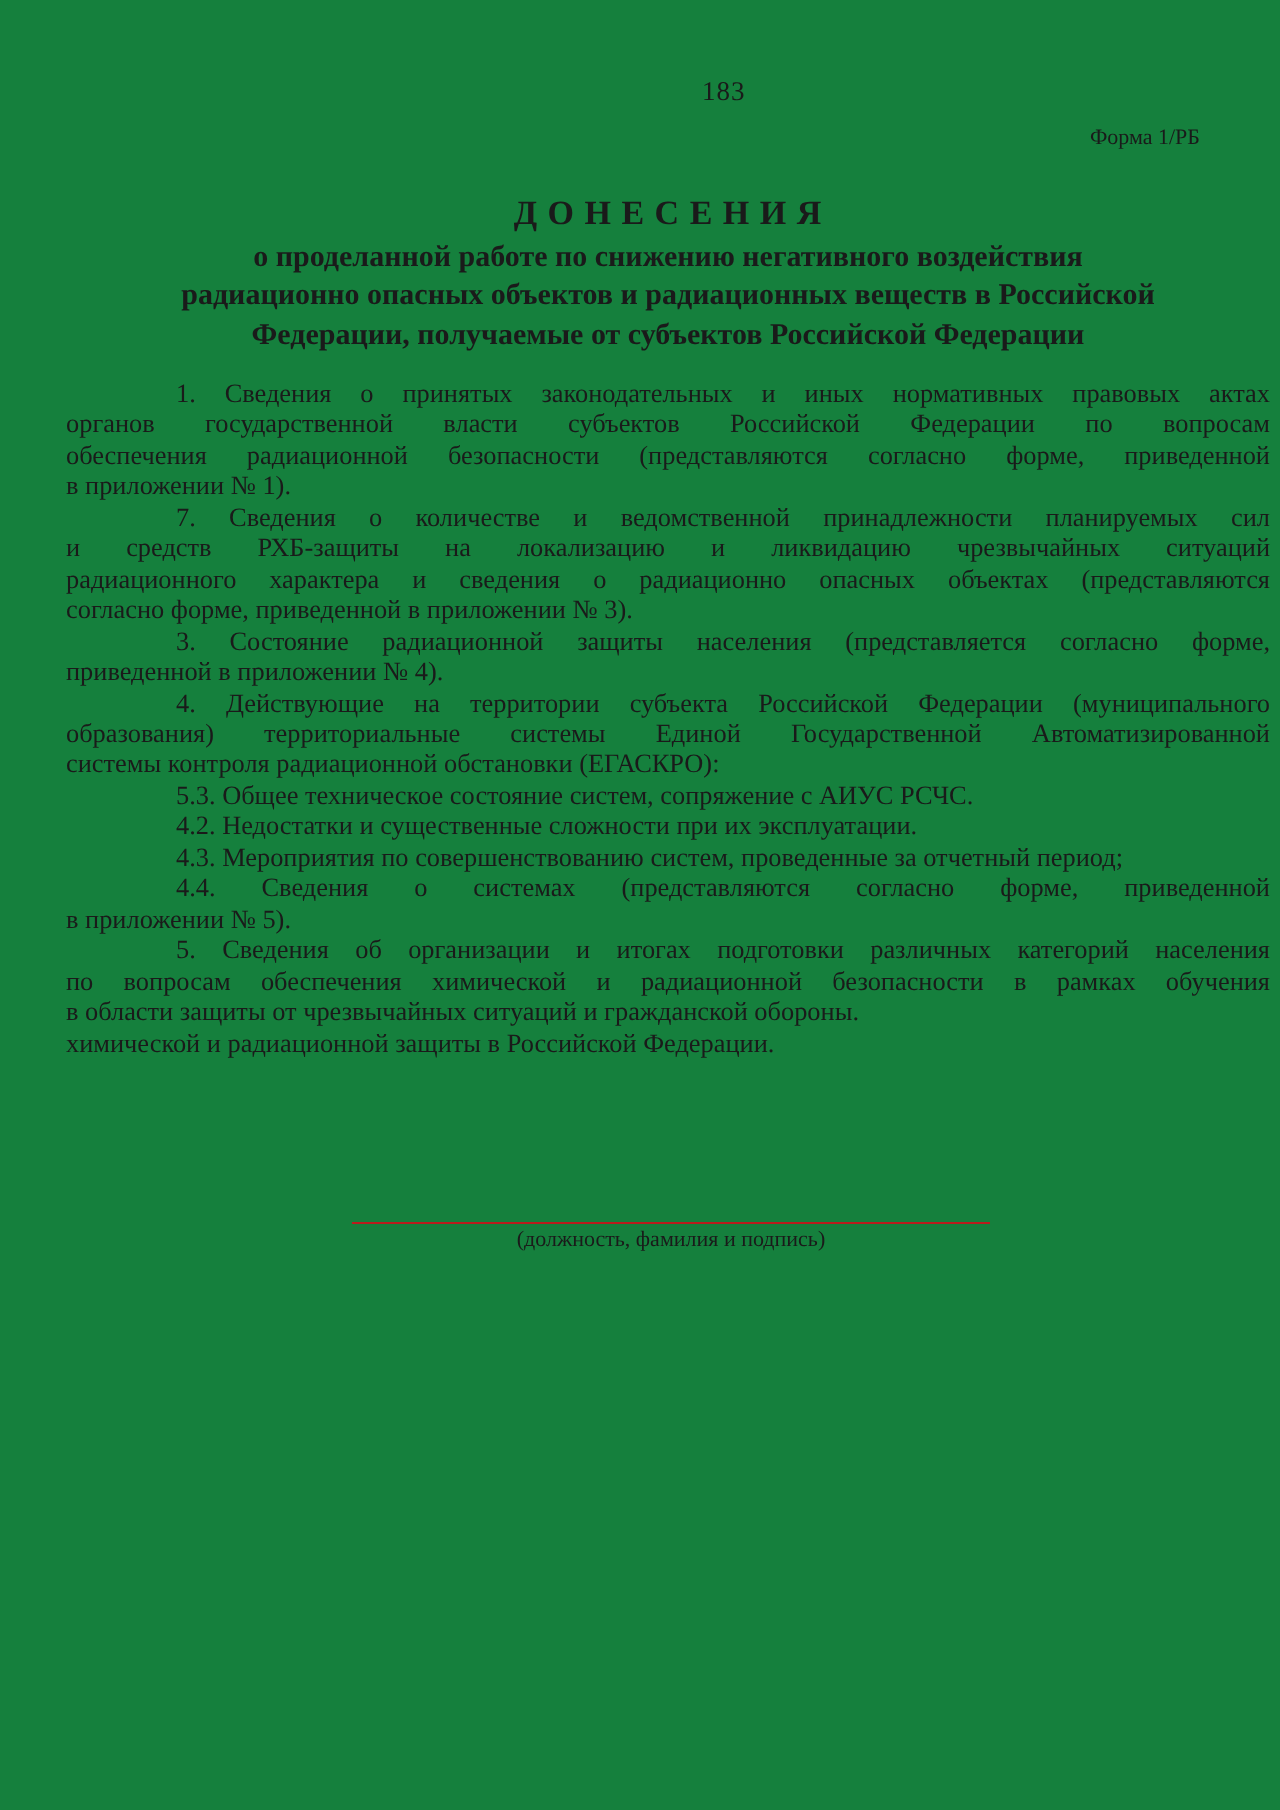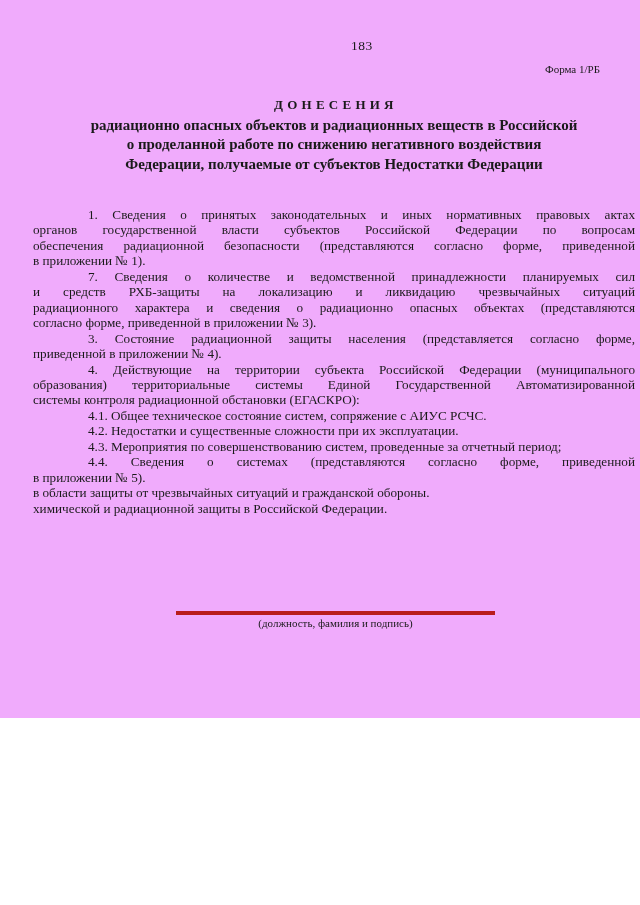--- a/index.html
+++ b/index.html
@@ -3,22 +3,22 @@
 <meta charset="utf-8">
 <style>
   html, body {
     margin: 0;
     padding: 0;
     background: #ffffff;
   }
   .page {
     position: relative;
     width: 640px;
-    height: 718px;
-    background: #f0abfc;
+    height: 905px;
+    background: #15803d;
     color: #1a1a1a;
     font-family: "Liberation Serif", "DejaVu Serif", serif;
     overflow: hidden;
   }
   .page-number {
     position: absolute;
     top: 38px;
     left: 351px;
     font-size: 13.5px;
     letter-spacing: 0.5px;
@@ -32,72 +32,72 @@
   .title-block {
     position: absolute;
     top: 97px;
     left: 33px;
     width: 602px;
     text-align: center;
     font-weight: bold;
   }
   .title-block h1 {
     margin: 0 0 3px 0;
-    font-size: 13px;
+    font-size: 17px;
     font-weight: bold;
     letter-spacing: 0.5px;
   }
   .subtitle-line {
     font-size: 15px;
     line-height: 19.3px;
   }
   .body-block {
     position: absolute;
-    top: 207px;
+    top: 189px;
     left: 33px;
     width: 602px;
     font-size: 13.2px;
   }
   .ln {
     line-height: 15.45px;
     text-align: justify;
     text-align-last: justify;
     text-justify: inter-word;
     white-space: normal;
   }
   .ln.first { text-indent: 55px; }
   .ln.last  { text-align-last: left; }
   .signature {
     position: absolute;
     top: 611px;
     left: 176px;
     width: 319px;
-    border-top: 4px solid #b91c1c;
+    border-top: 1px solid #b91c1c;
   }
   .signature-caption {
     padding-top: 2px;
     text-align: center;
     font-size: 11px;
     line-height: 13px;
   }
 </style>
 </head>
 <body>
 
 <div class="page">
 
   <div class="page-number">183</div>
 
   <div class="form-label">Форма 1/РБ</div>
 
   <div class="title-block">
     <h1>Д О Н Е С Е Н И Я</h1>
+    <div class="subtitle-line">о проделанной работе по снижению негативного воздействия</div>
     <div class="subtitle-line">радиационно опасных объектов и радиационных веществ в Российской</div>
-    <div class="subtitle-line">о проделанной работе по снижению негативного воздействия</div>
-    <div class="subtitle-line">Федерации, получаемые от субъектов Недостатки Федерации</div>
+    <div class="subtitle-line">Федерации, получаемые от субъектов Российской Федерации</div>
   </div>
 
   <div class="body-block">
 
     <div>
       <div class="ln first">1. Сведения о принятых законодательных и иных нормативных правовых актах</div>
       <div class="ln">органов государственной власти субъектов Российской Федерации по вопросам</div>
       <div class="ln">обеспечения радиационной безопасности (представляются согласно форме, приведенной</div>
       <div class="ln last">в приложении № 1).</div>
     </div>
@@ -114,37 +114,39 @@
       <div class="ln last">приведенной в приложении № 4).</div>
     </div>
 
     <div>
       <div class="ln first">4. Действующие на территории субъекта Российской Федерации (муниципального</div>
       <div class="ln">образования) территориальные системы Единой Государственной Автоматизированной</div>
       <div class="ln last">системы контроля радиационной обстановки (ЕГАСКРО):</div>
     </div>
 
     <div>
-      <div class="ln first last">4.1. Общее техническое состояние систем, сопряжение с АИУС РСЧС.</div>
+      <div class="ln first last">5.3. Общее техническое состояние систем, сопряжение с АИУС РСЧС.</div>
     </div>
 
     <div>
       <div class="ln first last">4.2. Недостатки и существенные сложности при их эксплуатации.</div>
     </div>
 
     <div>
       <div class="ln first last">4.3. Мероприятия по совершенствованию систем, проведенные за отчетный период;</div>
     </div>
 
     <div>
       <div class="ln first">4.4. Сведения о системах (представляются согласно форме, приведенной</div>
       <div class="ln last">в приложении № 5).</div>
     </div>
 
     <div>
+      <div class="ln first">5. Сведения об организации и итогах подготовки различных категорий населения</div>
+      <div class="ln">по вопросам обеспечения химической и радиационной безопасности в рамках обучения</div>
       <div class="ln last">в области защиты от чрезвычайных ситуаций и гражданской обороны.</div>
     </div>
 
     <div>
       <div class="ln last">химической и радиационной защиты в Российской Федерации.</div>
     </div>
 
   </div>
 
   <div class="signature">

